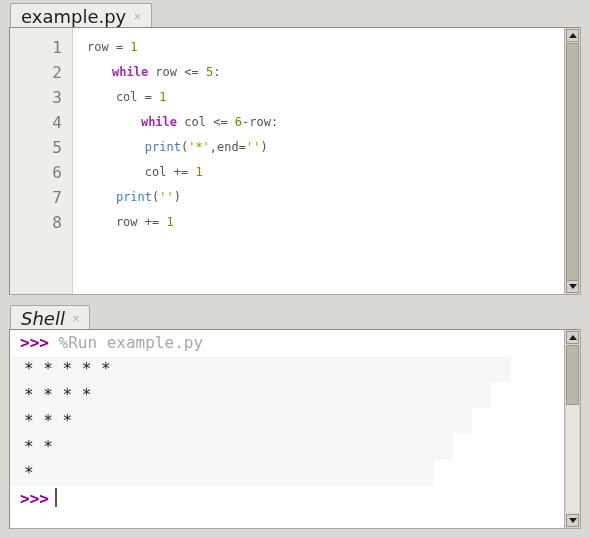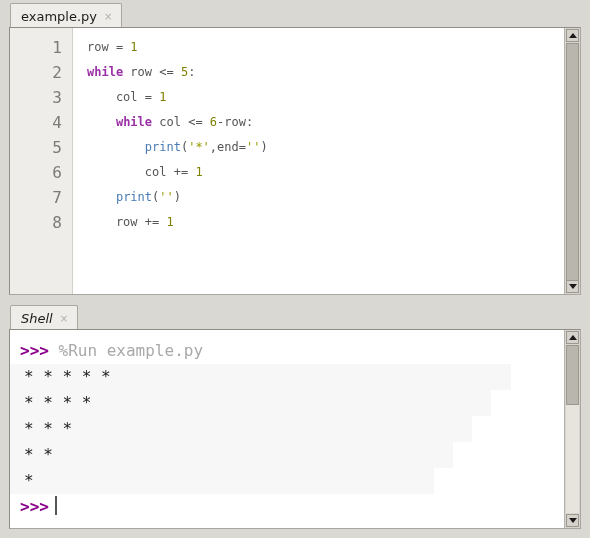--- a/index.html
+++ b/index.html
@@ -40,21 +40,21 @@
     border-bottom: none;
     border-radius: 2px 2px 0 0;
     display: flex;
     align-items: center;
     gap: 7px;
     font-size: 12px;
     color: #1c1c1c;
     line-height: 1;
     white-space: nowrap;
   }
-  .tab-label { font-size: 13px; color: #1c1c1c; }
+  .tab-label { font-size: 18px; color: #1c1c1c; }
   .tab-close {
     font-size: 10px;
     color: #b2b0a8;
     line-height: 1;
     cursor: default;
   }
 
   
   .textframe {
     position: absolute;
@@ -96,34 +96,34 @@
     padding-top: 7px;
     padding-left: 13px;
     font-family: "DejaVu Sans Mono", monospace;
     font-size: 12px;
     color: #555555;
     white-space: pre;
     overflow: hidden;
   }
   .code .cl { height: 25px; line-height: 25px; }
 
-  .tk-kw   { color: #9b31a6; font-weight: bold; }
+  .tk-kw   { color: #9b31a6; font-weight: bold; margin-left: 25px; }
   .tk-num  { color: #808000; }
   .tk-str  { color: #9a9a00; }
   .tk-fn   { color: #4a7cb5; }
   .tk-pl   { color: #555555; }
 
   
   #shell-tabstrip { top: 302px; font-style: italic; }
   #shell-frame { left: 9px; top: 329px; width: 572px; height: 200px; }
 
   .shellbody {
     position: absolute;
     left: 0; top: 0; right: 16px; bottom: 0;
-    padding-top: 8px;
+    padding-top: 0;
     padding-left: 10px;
     font-family: "DejaVu Sans Mono", monospace;
     font-size: 16px;
     color: #333333;
     white-space: pre;
     overflow: hidden;
   }
   .sh-line { height: 26px; line-height: 26px; display: block; }
   .sh-prompt { color: #8b008b; font-weight: bold; }
   .sh-cmd    { color: #a9a9a9; }

